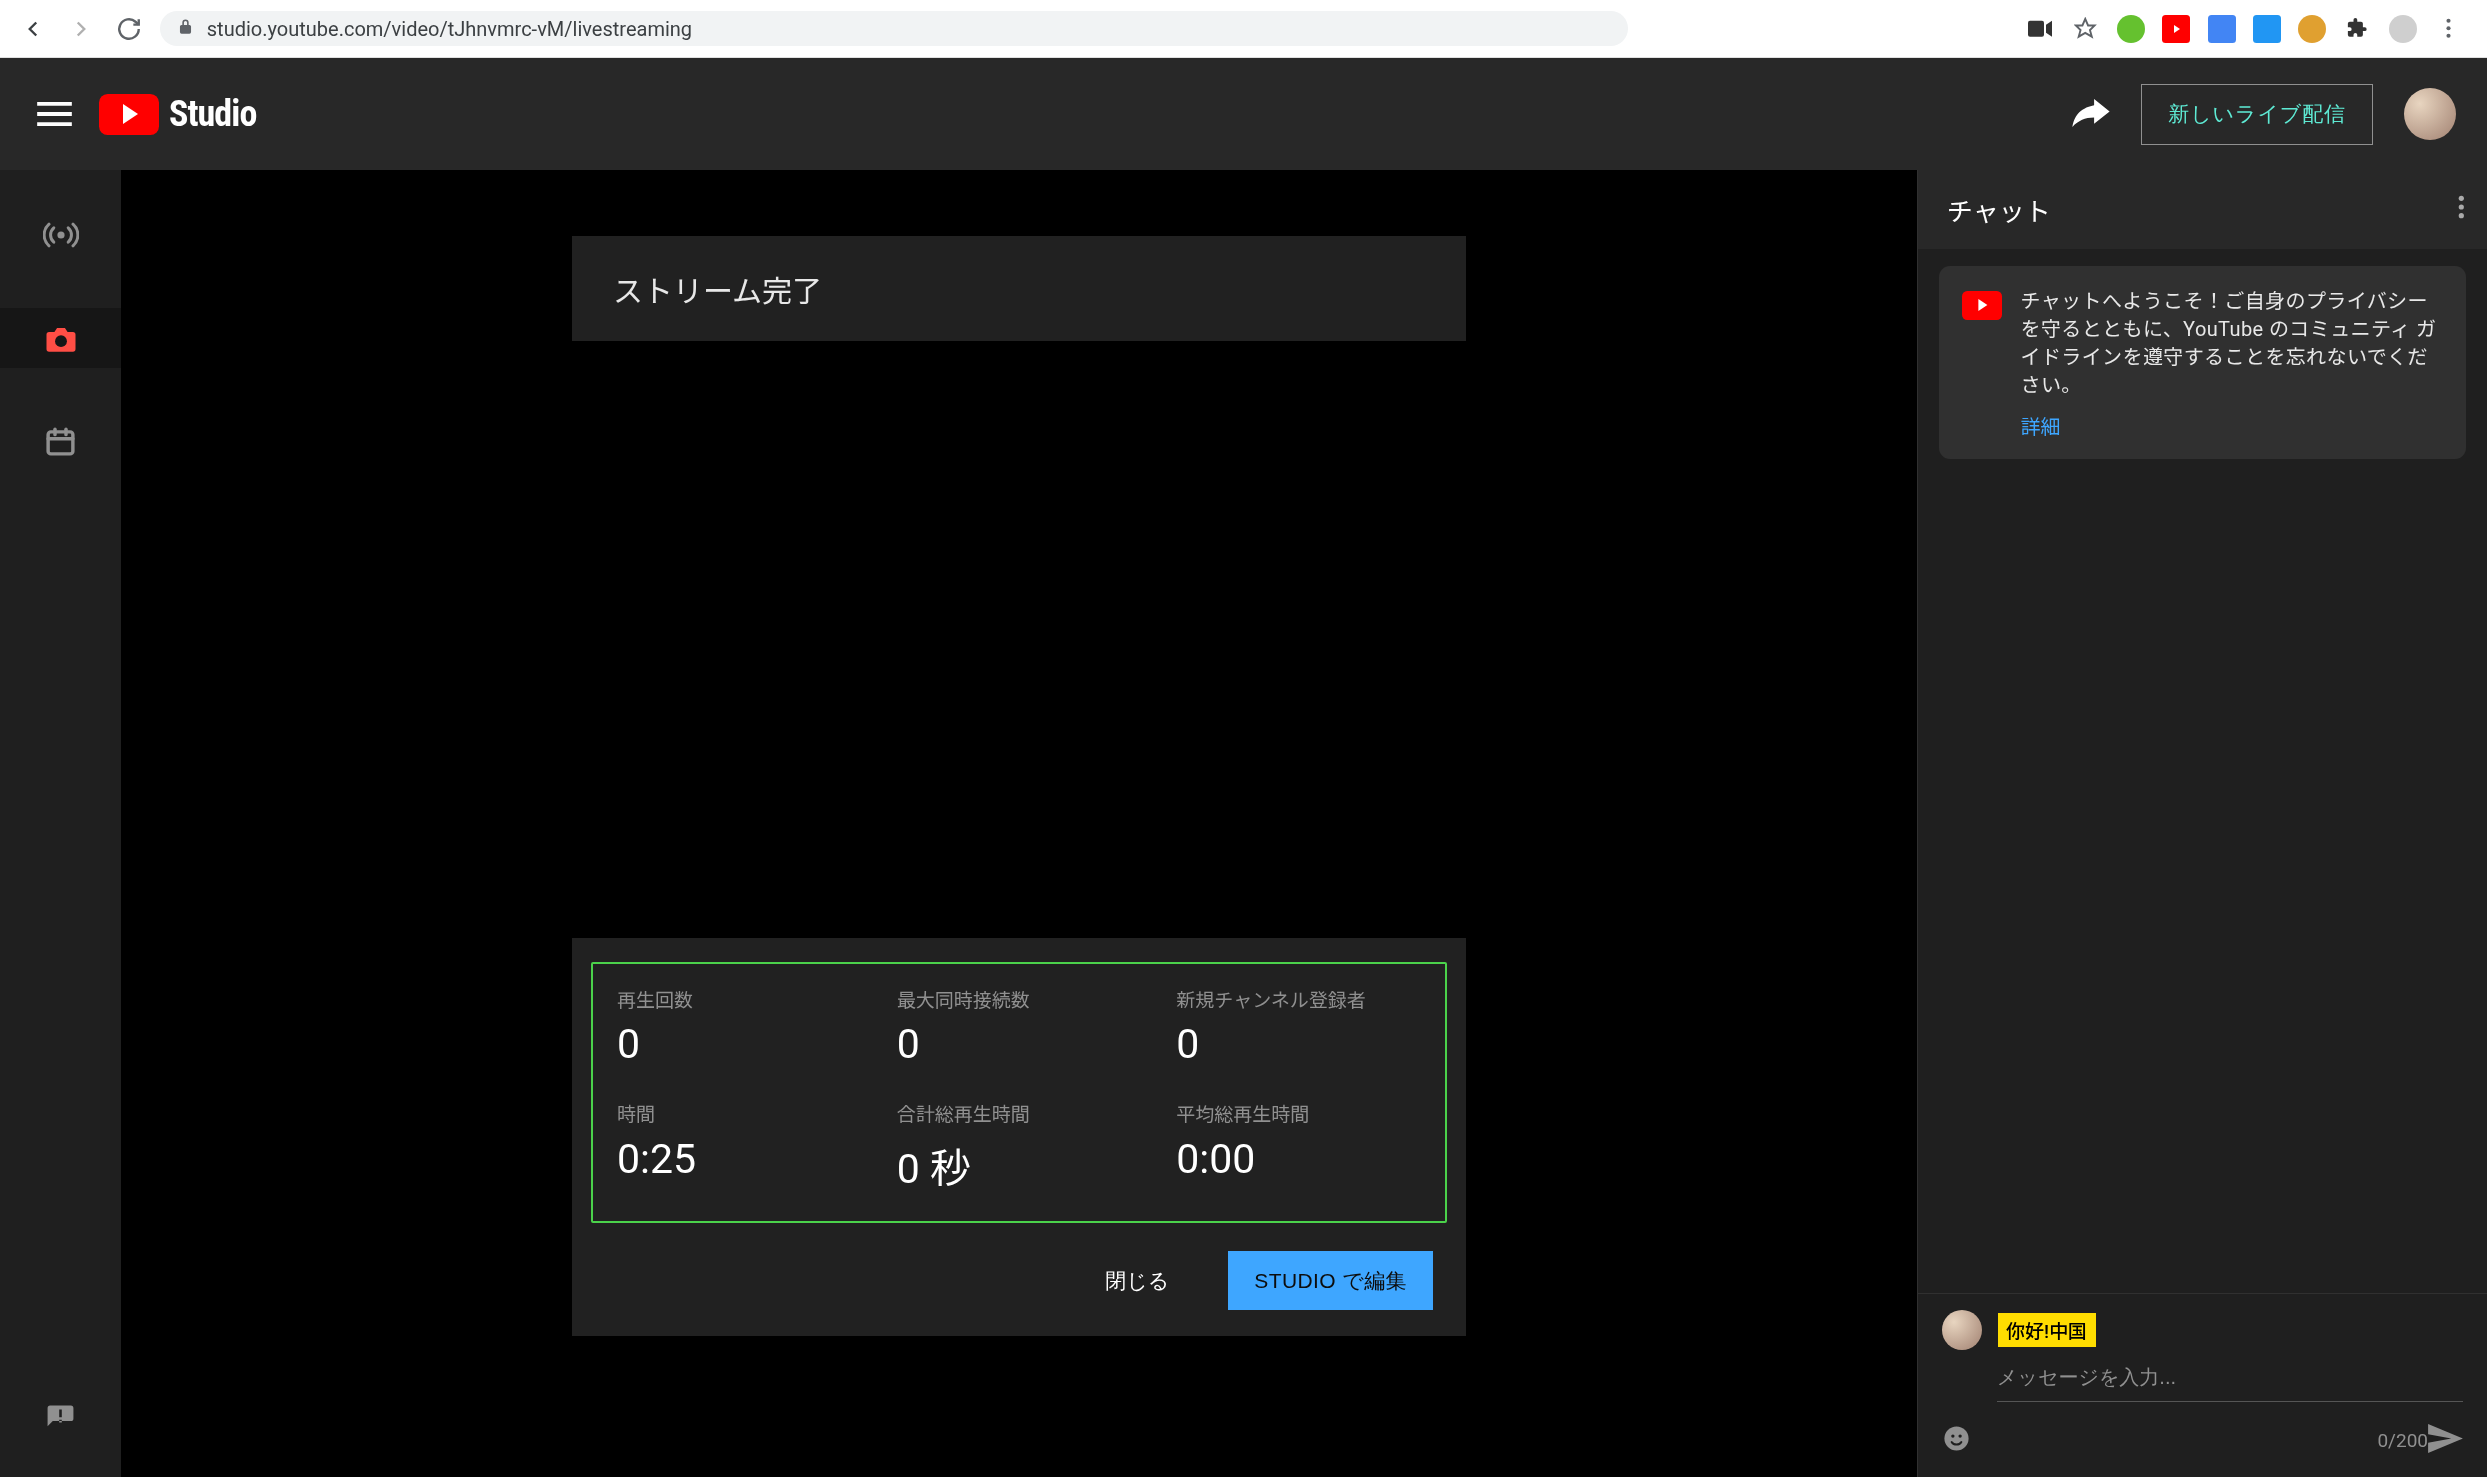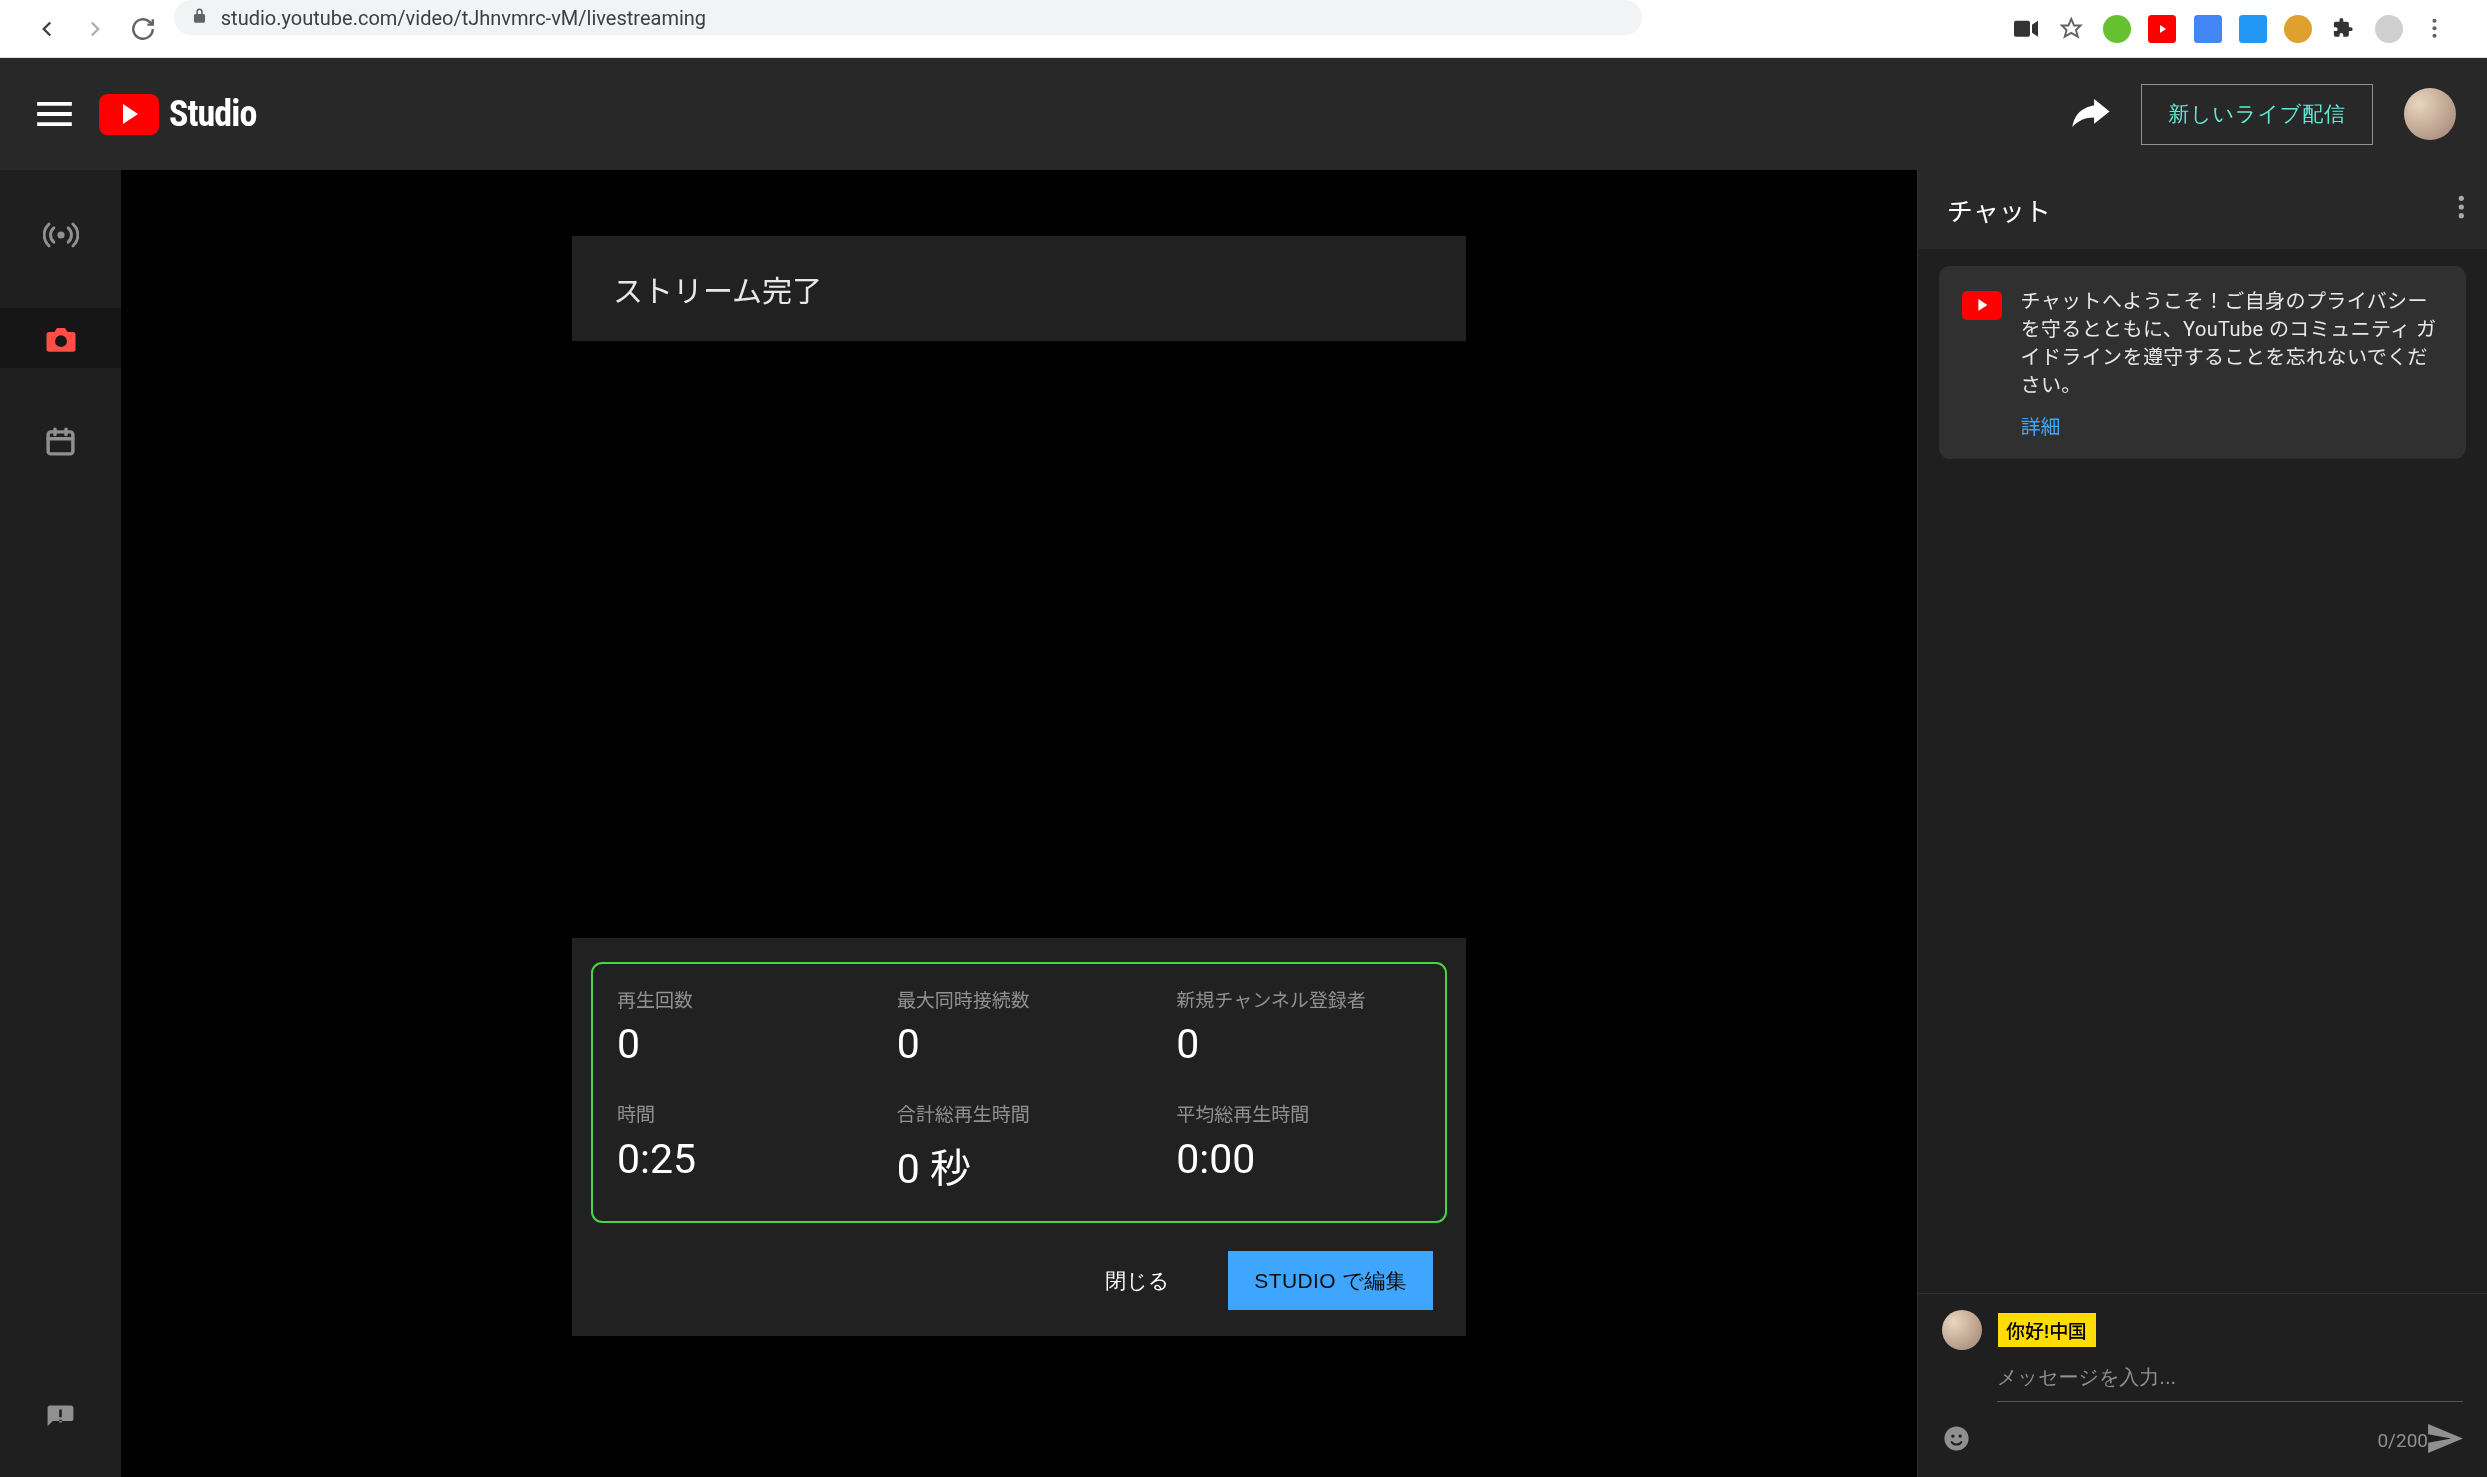--- a/index.html
+++ b/index.html
@@ -9,21 +9,22 @@
     background: #1f1f1f;
     color: #fff;
     overflow: hidden;
   }
 
   
   .browser-chrome {
     height: 58px;
     background: #ffffff;
     display: flex;
-    padding: 0 32px;
+    align-items: center;
+    padding: 0 18px;
     gap: 17.3px;
     color: #5f6368;
     border-bottom: 0.9px solid #e0e0e0;
   }
   .chrome-nav { display: flex; gap: 19px; align-items: center; }
   .chrome-icon { width: 29px; height: 29px; display: flex; align-items: center; justify-content: center; cursor: pointer; }
   .chrome-icon svg { width: 26px; height: 26px; fill: none; stroke: #5f6368; stroke-width: 2.2; }
   .chrome-icon.back svg { stroke: #3c4043; }
   .chrome-icon.forward svg { stroke: #b0b0b0; }
   .address-bar {
@@ -162,21 +163,21 @@
     position:absolute;
     bottom: 141px;
     left: 50%;
     transform: translateX(-50%);
     width: 894px;
     background: #212121;
     padding-bottom: 26px;
   }
   .metrics-box {
     border: 2.6px solid #4bd24b;
-    border-radius: 11px;
+    border-radius: 2px;
     margin: 24px 19px 0 19px;
     padding: 21px 24px 26px 24px;
     display: grid;
     grid-template-columns: repeat(3, 1fr);
     row-gap: 31px;
     column-gap: 35px;
   }
   .metric-cell {}
   .metric-label {
     font-size: 19px;

